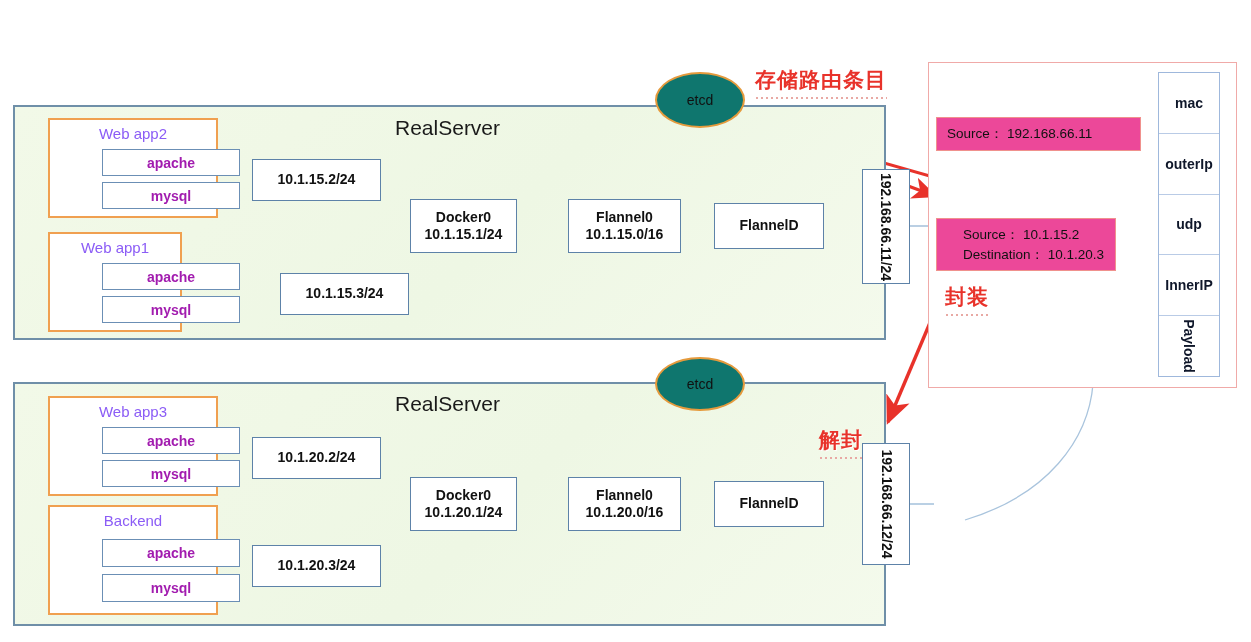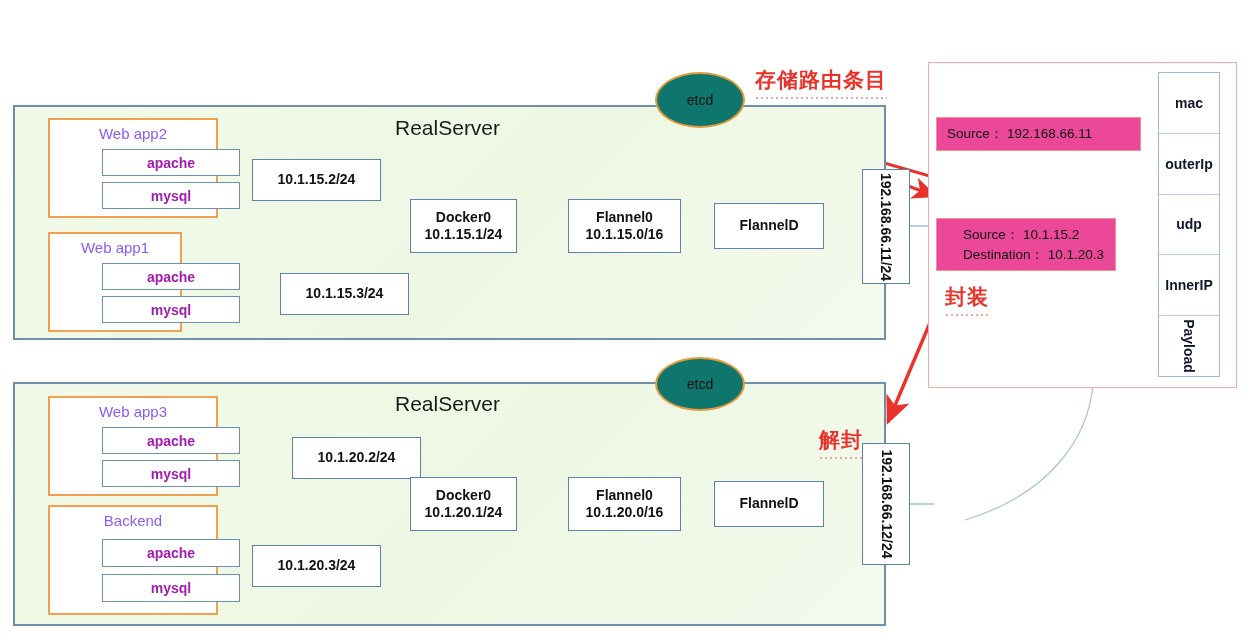--- a/index.html
+++ b/index.html
@@ -259,21 +259,21 @@
   <div class="abs etcd" style="left:655px; top:72px; width:90px; height:56px;">etcd</div>
 
   <div class="abs host-box" style="left:13px; top:382px; width:873px; height:244px;"></div>
   <div class="abs host-title" style="left:395px; top:392px;">RealServer</div>
 
   <div class="abs pod-box" style="left:48px; top:396px; width:170px; height:100px;">
     <div class="pod-title">Web app3</div>
     <div class="abs svc-box" style="left:16px; top:29px; width:138px; height:27px;">apache</div>
     <div class="abs svc-box" style="left:16px; top:62px; width:138px; height:27px;">mysql</div>
   </div>
-  <div class="abs node-box" style="left:252px; top:437px; width:129px; height:42px;margin-left:40px;">10.1.20.2/24</div>
+  <div class="abs node-box" style="left:252px; top:437px; width:129px; height:42px;">10.1.20.2/24</div>
 
   <div class="abs pod-box" style="left:48px; top:505px; width:170px; height:110px;padding-left:20px;">
     <div class="pod-title">Backend</div>
     <div class="abs svc-box" style="left:16px; top:32px; width:138px; height:28px;">apache</div>
     <div class="abs svc-box" style="left:16px; top:67px; width:138px; height:28px;">mysql</div>
   </div>
   <div class="abs node-box" style="left:252px; top:545px; width:129px; height:42px;">10.1.20.3/24</div>
 
   <div class="abs node-box" style="left:410px; top:477px; width:107px; height:54px;">
     <div>Docker0</div>

